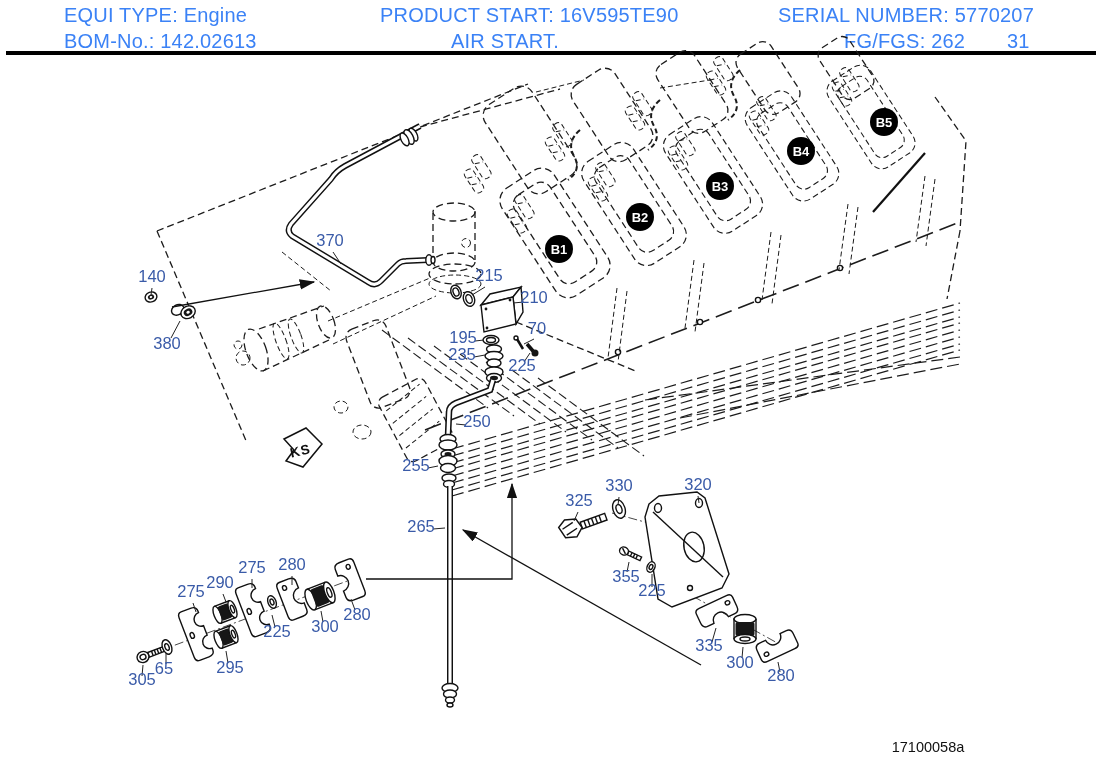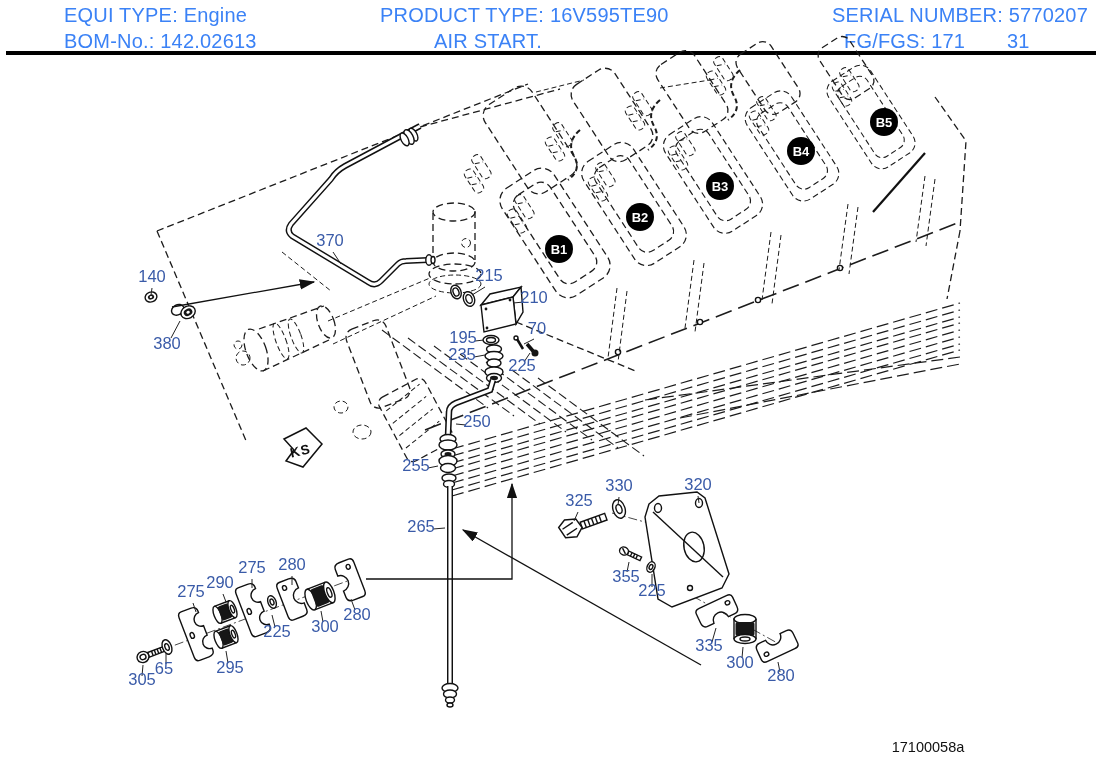--- a/index.html
+++ b/index.html
@@ -26,25 +26,25 @@
   .lead{stroke:#222;stroke-width:1;}
   .plabel{font-size:16.5px;}
   .bktext{font-size:13px;font-weight:bold;fill:#fff;text-anchor:middle;}
   .fig{font-size:14.5px;fill:#111;}
   .ks{font-size:13.5px;font-weight:bold;fill:#111;letter-spacing:1px;}
 </style>
 </head>
 <body>
 
 <div class="hdr r1" style="left:64px"><span>EQUI TYPE:</span> <span>Engine</span></div>
-<div class="hdr r1" style="left:380px"><span>PRODUCT TYPE:</span> <span>16V595TE90</span></div>
-<div class="hdr r1" style="left:832px"><span>SERIAL NUMBER:</span> <span>5770207</span></div>
+<div class="hdr r1" style="left:380px"><span>PRODUCT START:</span> <span>16V595TE90</span></div>
+<div class="hdr r1" style="left:778px"><span>SERIAL NUMBER:</span> <span>5770207</span></div>
 <div class="hdr r2" style="left:64px"><span>BOM-No.:</span> <span>142.02613</span></div>
-<div class="hdr r2" style="left:434px">AIR START.</div>
-<div class="hdr r2" style="left:844px"><span>FG/FGS:</span> <span>171</span></div>
+<div class="hdr r2" style="left:451px">AIR START.</div>
+<div class="hdr r2" style="left:844px"><span>FG/FGS:</span> <span>262</span></div>
 <div class="hdr r2" style="left:1007px">31</div>
 <div class="rule"></div>
 
 <svg id="fig" width="1098" height="772" viewBox="0 0 1098 772">
   <defs>
     <marker id="ah" markerWidth="13" markerHeight="9" refX="11" refY="4" orient="auto">
       <path d="M0,0 L12,4 L0,8 Z" fill="#111"></path>
     </marker>
     <g id="bank">
       <rect x="-31" y="-64" width="62" height="128" rx="15" class="d"></rect>

